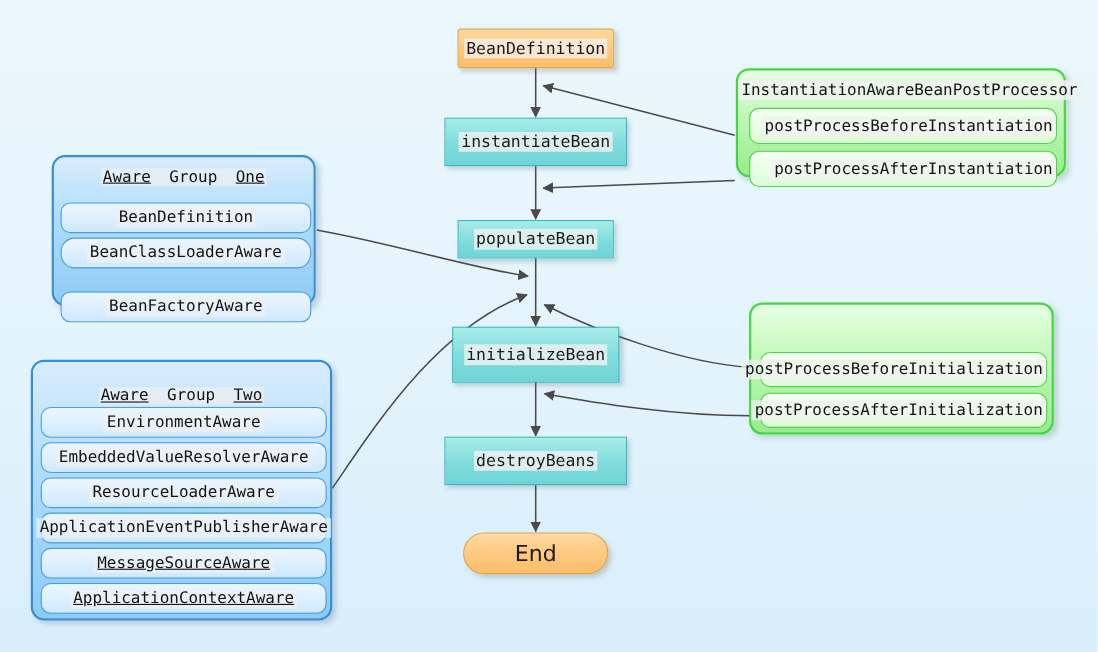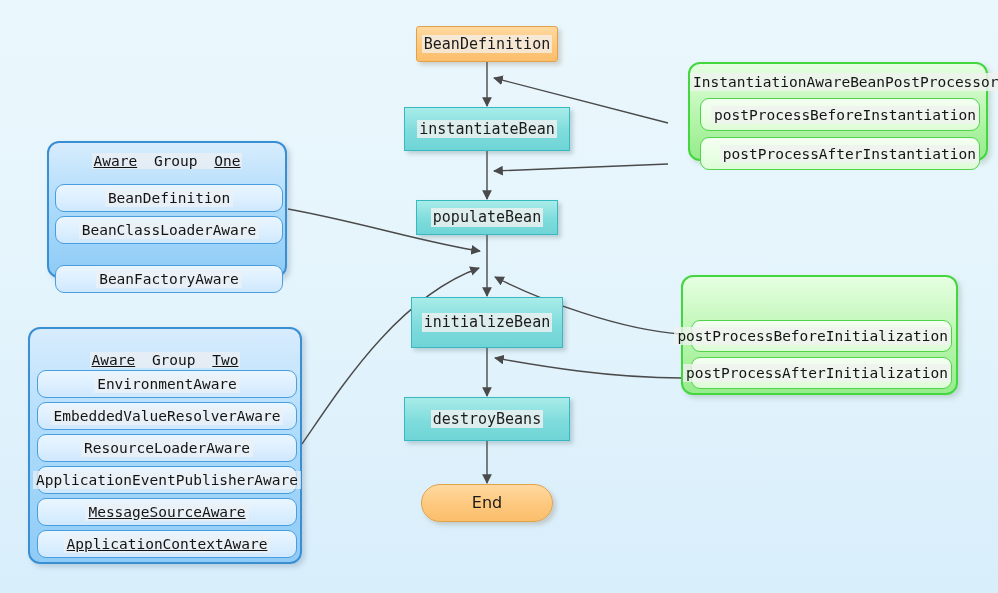--- a/index.html
+++ b/index.html
@@ -52,21 +52,21 @@
   
   .term {
     background: linear-gradient(180deg, #ffd9a0 0%, #fdc87e 55%, #fbbe6b 100%);
     border: 1px solid #e0a24a;
     box-shadow: 3px 3px 4px rgba(120,100,70,0.26);
     font-size: 15px;
   }
   .term.start { border-radius: 3px; }
   .term.pill { border-radius: 500px; }
   .term .lbl { background: rgba(242,242,242,0.72); }
-  .term.pill .lbl { background: transparent; font-family: "DejaVu Sans", sans-serif; font-size: 16px; }
+  .term.pill .lbl { background: transparent; font-family: "DejaVu Sans", sans-serif; font-size: 20px; }
 
   
   .grp-green {
     position: absolute;
     box-sizing: border-box;
     border: 2px solid #43d63f;
     border-radius: 12px;
     background: linear-gradient(180deg, #e6ffe2 0%, #b7f5ad 55%, #96ec8c 100%);
     box-shadow: 3px 3px 5px rgba(90,130,90,0.25);
     z-index: 2;
@@ -193,21 +193,21 @@
   </div>
 
   <div class="node proc" style="left:404px; top:397px; width:166px; height:44px;">
     <span class="lbl">destroyBeans</span>
   </div>
 
   <div class="node term pill" style="left:421px; top:484px; width:132px; height:38px;">
     <span class="lbl">End</span>
   </div>
 
-  <div class="grp-green" style="left:669px; top:62px; width:300px; height:99px;margin-left:19px;">
+  <div class="grp-green" style="left:669px; top:62px; width:300px; height:99px;">
     <div class="grp-title" style="top:9px;">
       <span>InstantiationAwareBeanPostProcessor</span>
     </div>
     <div class="sub-green" style="left:10px; top:34px; width:280px; height:33px;">
       <span>postProcessBeforeInstantiation</span>
     </div>
     <div class="sub-green" style="left:10px; top:73px; width:280px; height:33px;">
       <span>postProcessAfterInstantiation</span>
     </div>
   </div>
@@ -221,21 +221,21 @@
     </div>
   </div>
 
   <div class="grp-blue" style="left:47px; top:141px; width:240px; height:137px;padding-left:28px;">
     <div class="grp-title" style="top:10px;">
       <span class="w u">Aware</span><span class="w">&nbsp;</span><span class="w">Group</span><span class="w">&nbsp;</span><span class="w u">One</span>
     </div>
     <div class="sub-blue" style="left:6px; top:41px; width:228px; height:28px;">
       <span>BeanDefinition</span>
     </div>
-    <div class="sub-blue" style="left:6px; top:73px; width:228px; height:28px;">
+    <div class="sub-blue" style="left:6px; top:73px; width:228px; height:28px;border-radius:13px;">
       <span>BeanClassLoaderAware</span>
     </div>
     <div class="sub-blue" style="left:6px; top:122px; width:228px; height:28px;">
       <span>BeanFactoryAware</span>
     </div>
   </div>
 
   <div class="grp-blue" style="left:28px; top:327px; width:274px; height:237px;">
     <div class="grp-title" style="top:23px;">
       <span class="w u">Aware</span><span class="w">&nbsp;</span><span class="w">Group</span><span class="w">&nbsp;</span><span class="w u">Two</span>

